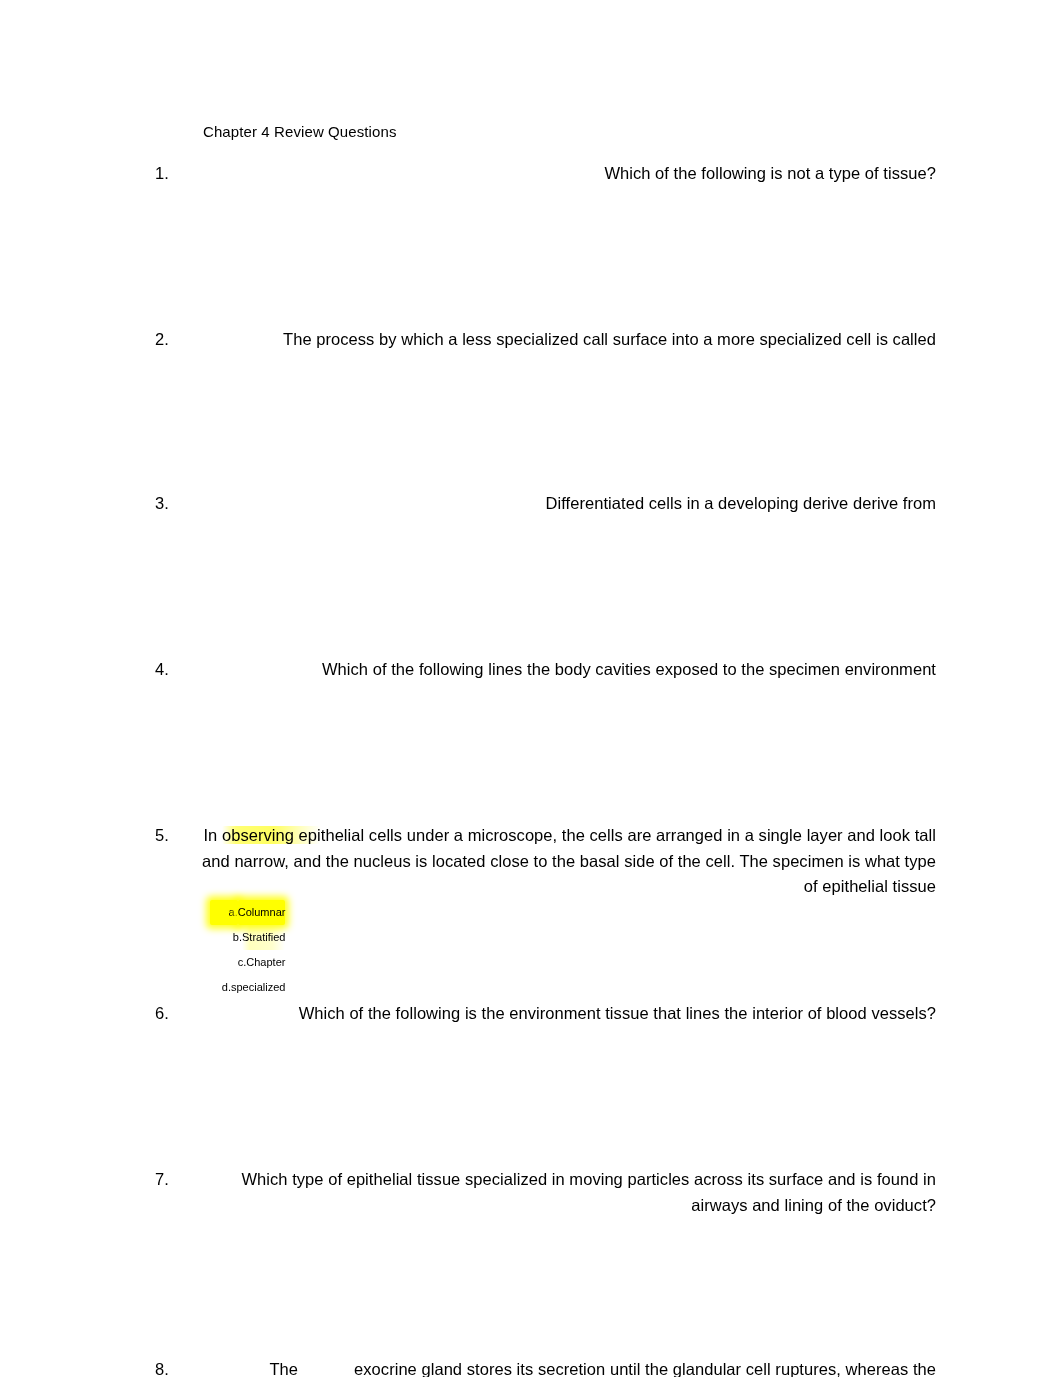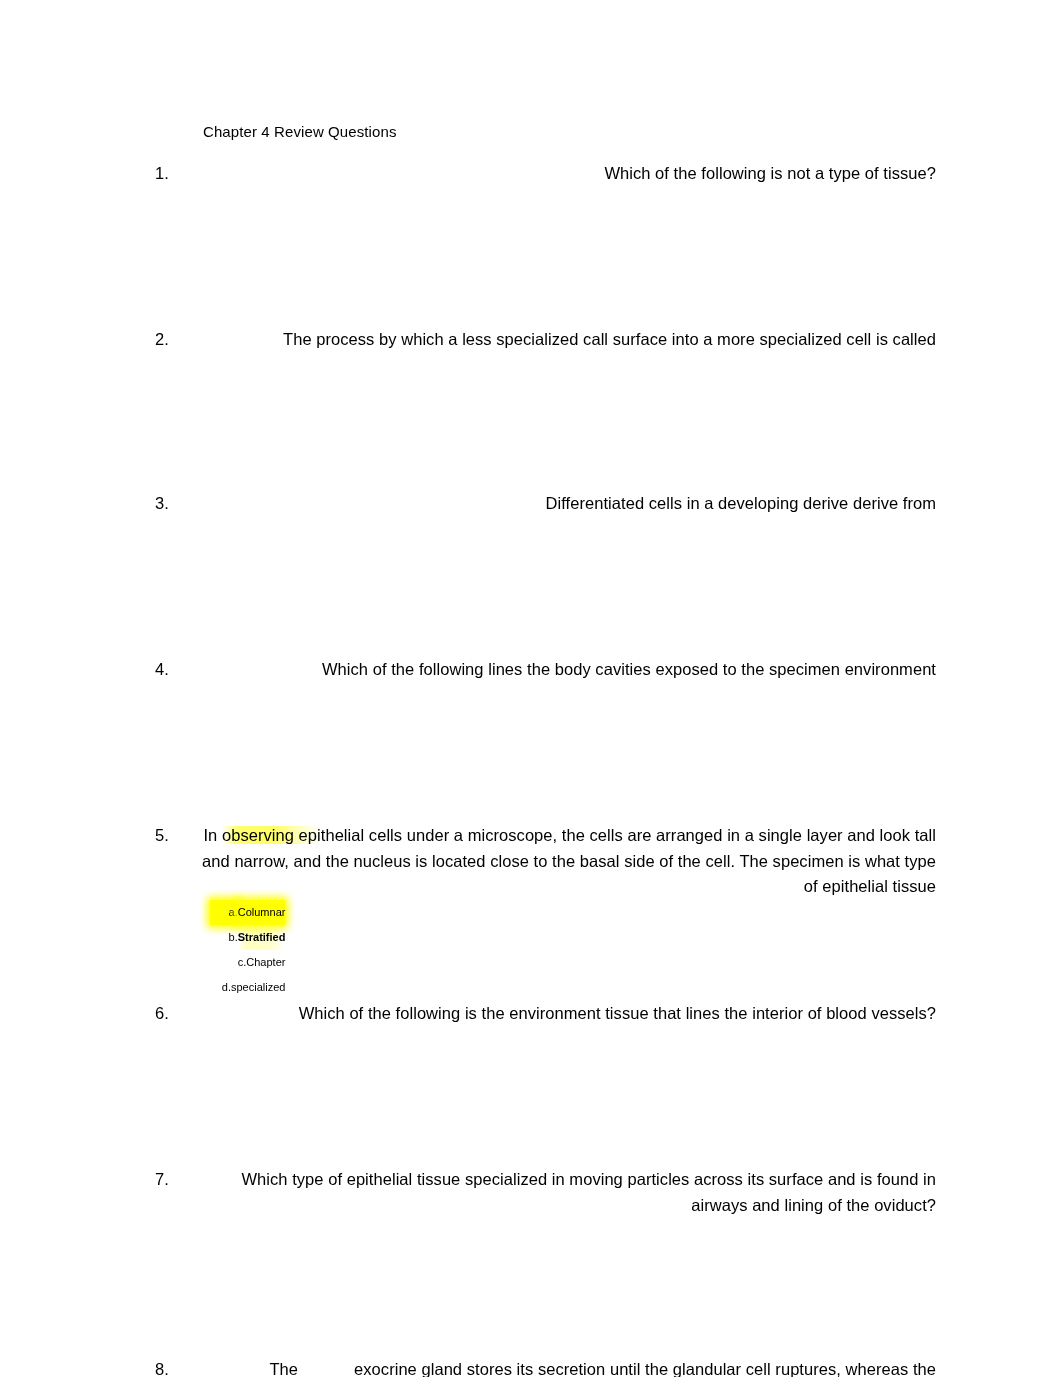--- a/index.html
+++ b/index.html
@@ -103,21 +103,20 @@
     border-radius: 2px;
   }
   .hl-faint {
     background: linear-gradient(
       90deg,
       rgba(255,255,0,0.00) 0%,
       rgba(255,255,0,0.26) 18%,
       rgba(255,255,0,0.20) 70%,
       rgba(255,255,0,0.00) 100%);
     border-radius: 2px;
-    font-weight: bold;
   }
 </style>
 </head>
 <body>
 
 <div class="page">
 
   <div class="doc-title">Chapter 4 Review Questions</div>
 
   <div class="q" style="top:161px;">

